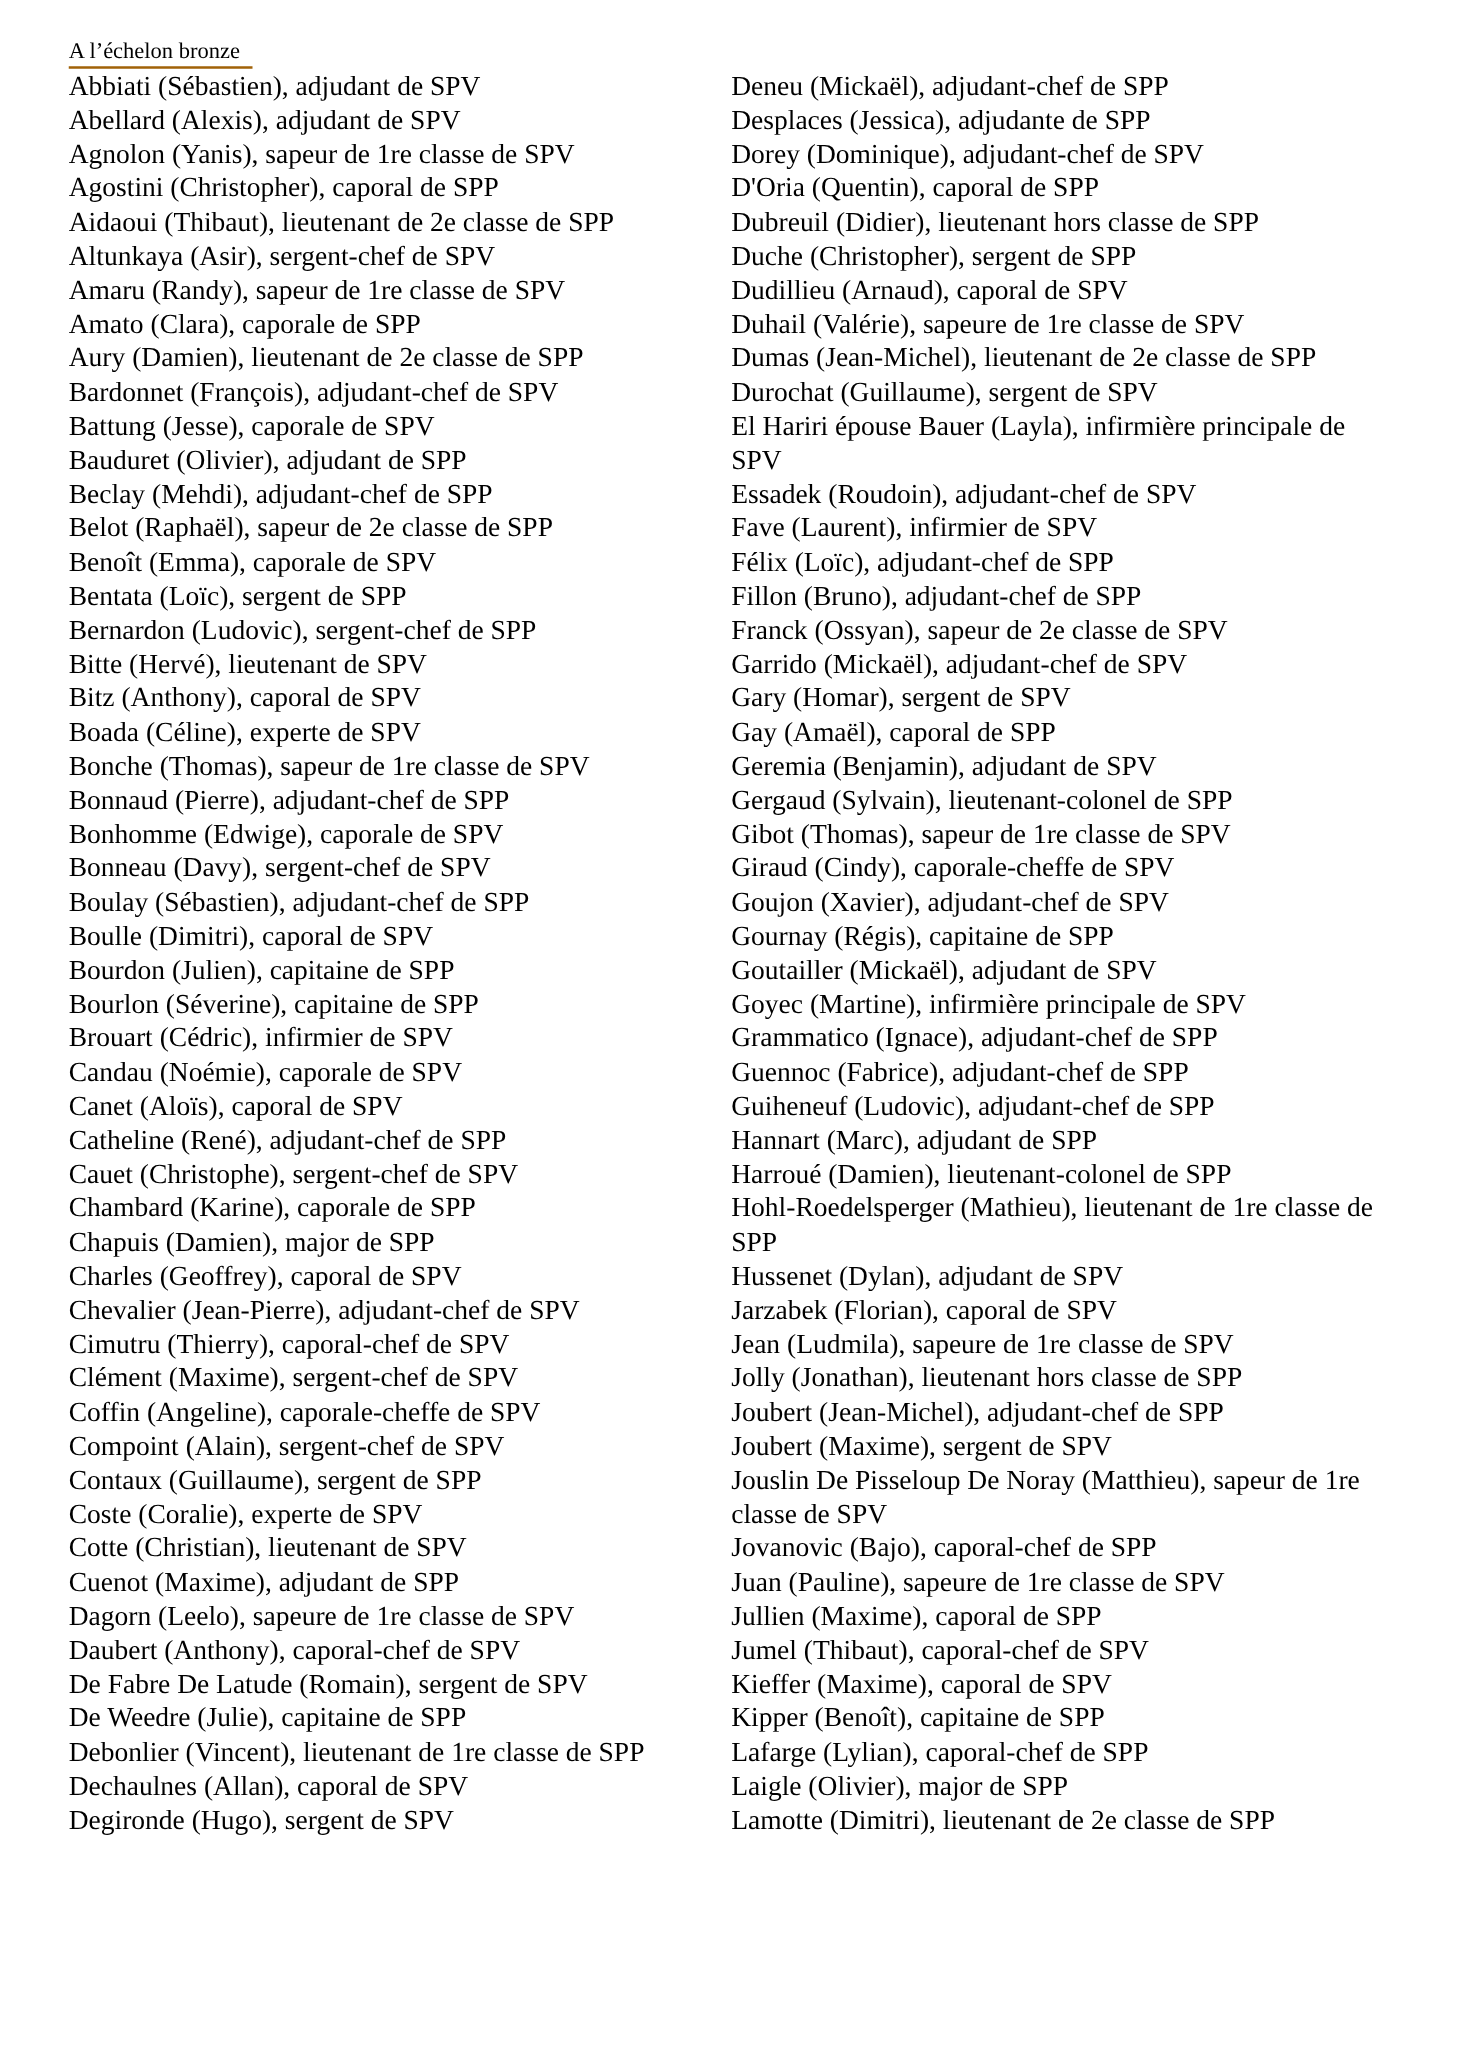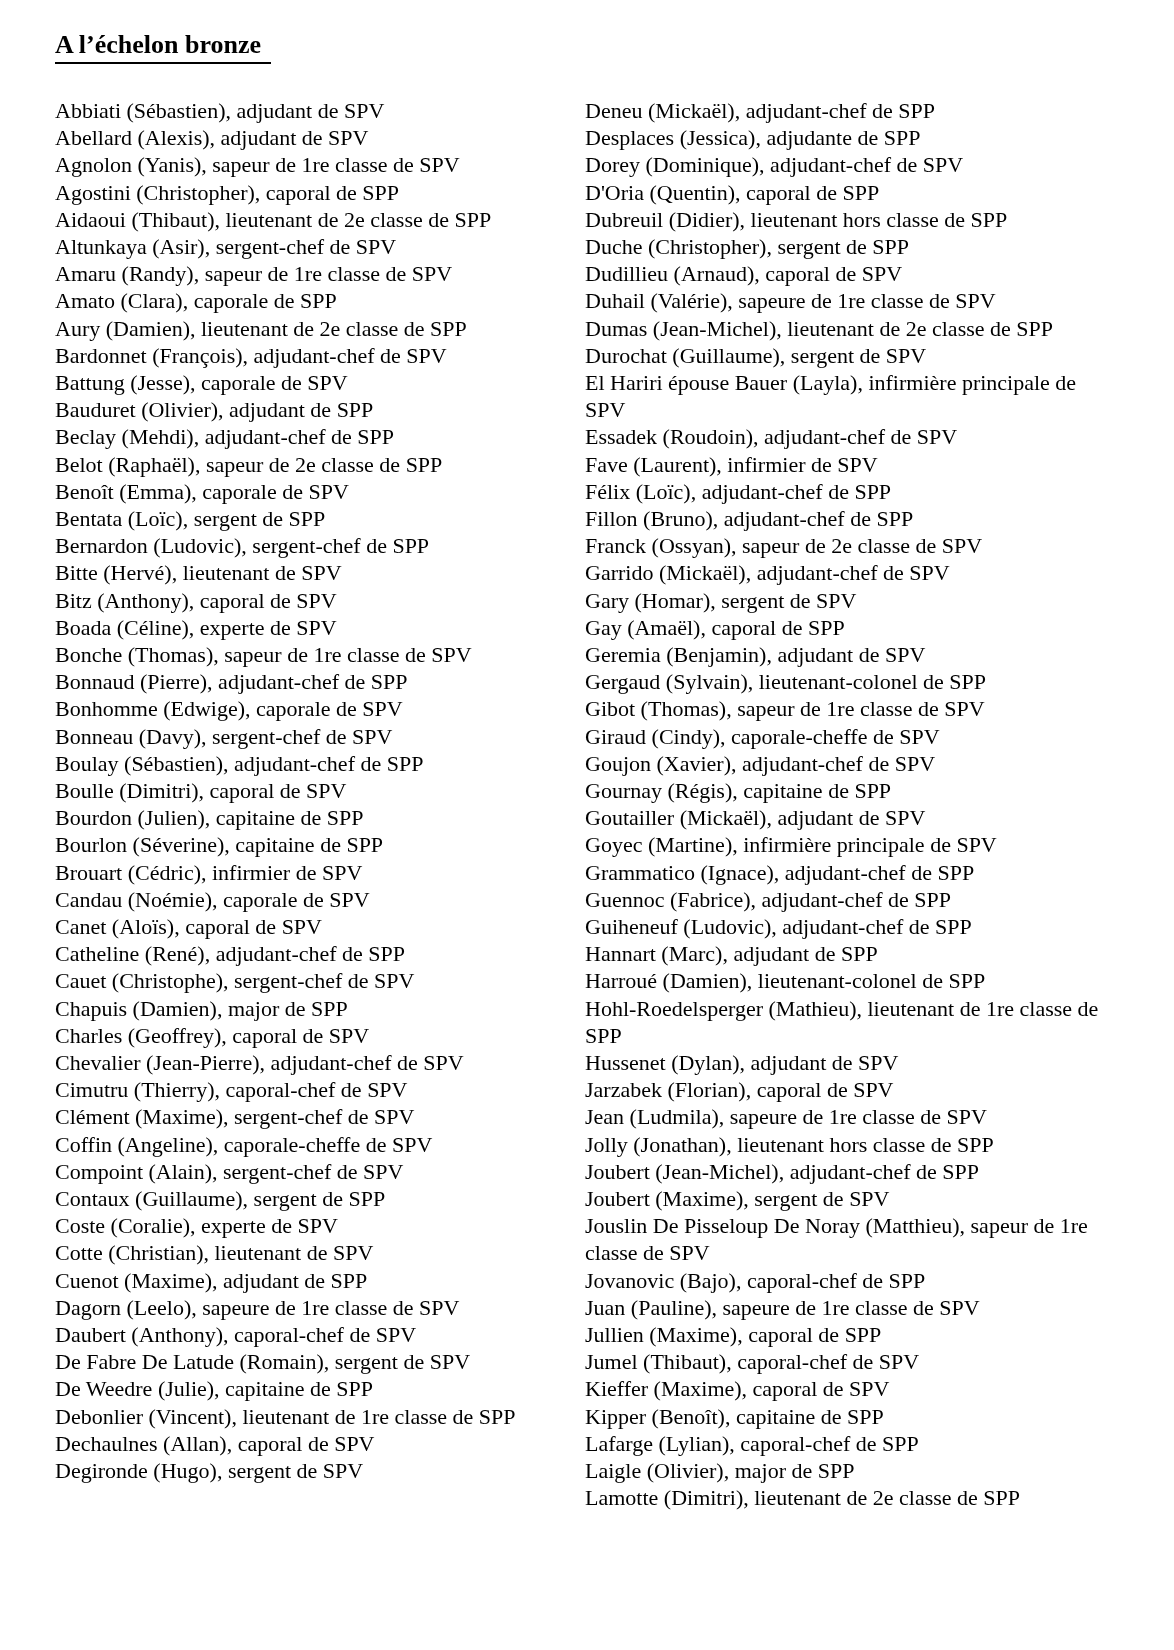--- a/index.html
+++ b/index.html
@@ -15,30 +15,29 @@
     overflow: hidden;
   }
   .page {
     box-sizing: border-box;
     width: 1174px;
     height: 1650px;
     padding: 30px 38px 0 55px;
   }
   .doc-title {
     display: inline-block;
-    font-size: 26px;
-    font-weight: bold;
-    border-bottom: 2px solid #000000;
+    font-size: 18px;
+    font-weight: normal;
+    border-bottom: 2px solid #a16207;
     padding-right: 10px;
     padding-bottom: 2px;
     line-height: 1.15;
   }
   .columns {
     display: flex;
-    margin-top: 33px;
   }
   .col {
     box-sizing: border-box;
   }
   .col-left {
     width: 530px;
     flex: 0 0 530px;
   }
   .col-right {
     width: 521px;
@@ -87,20 +86,21 @@
         <div class="entry">Bonneau (Davy), sergent-chef de SPV</div>
         <div class="entry">Boulay (Sébastien), adjudant-chef de SPP</div>
         <div class="entry">Boulle (Dimitri), caporal de SPV</div>
         <div class="entry">Bourdon (Julien), capitaine de SPP</div>
         <div class="entry">Bourlon (Séverine), capitaine de SPP</div>
         <div class="entry">Brouart (Cédric), infirmier de SPV</div>
         <div class="entry">Candau (Noémie), caporale de SPV</div>
         <div class="entry">Canet (Aloïs), caporal de SPV</div>
         <div class="entry">Catheline (René), adjudant-chef de SPP</div>
         <div class="entry">Cauet (Christophe), sergent-chef de SPV</div>
+        <div class="entry">Chambard (Karine), caporale de SPP</div>
         <div class="entry">Chapuis (Damien), major de SPP</div>
         <div class="entry">Charles (Geoffrey), caporal de SPV</div>
         <div class="entry">Chevalier (Jean-Pierre), adjudant-chef de SPV</div>
         <div class="entry">Cimutru (Thierry), caporal-chef de SPV</div>
         <div class="entry">Clément (Maxime), sergent-chef de SPV</div>
         <div class="entry">Coffin (Angeline), caporale-cheffe de SPV</div>
         <div class="entry">Compoint (Alain), sergent-chef de SPV</div>
         <div class="entry">Contaux (Guillaume), sergent de SPP</div>
         <div class="entry">Coste (Coralie), experte de SPV</div>
         <div class="entry">Cotte (Christian), lieutenant de SPV</div>

